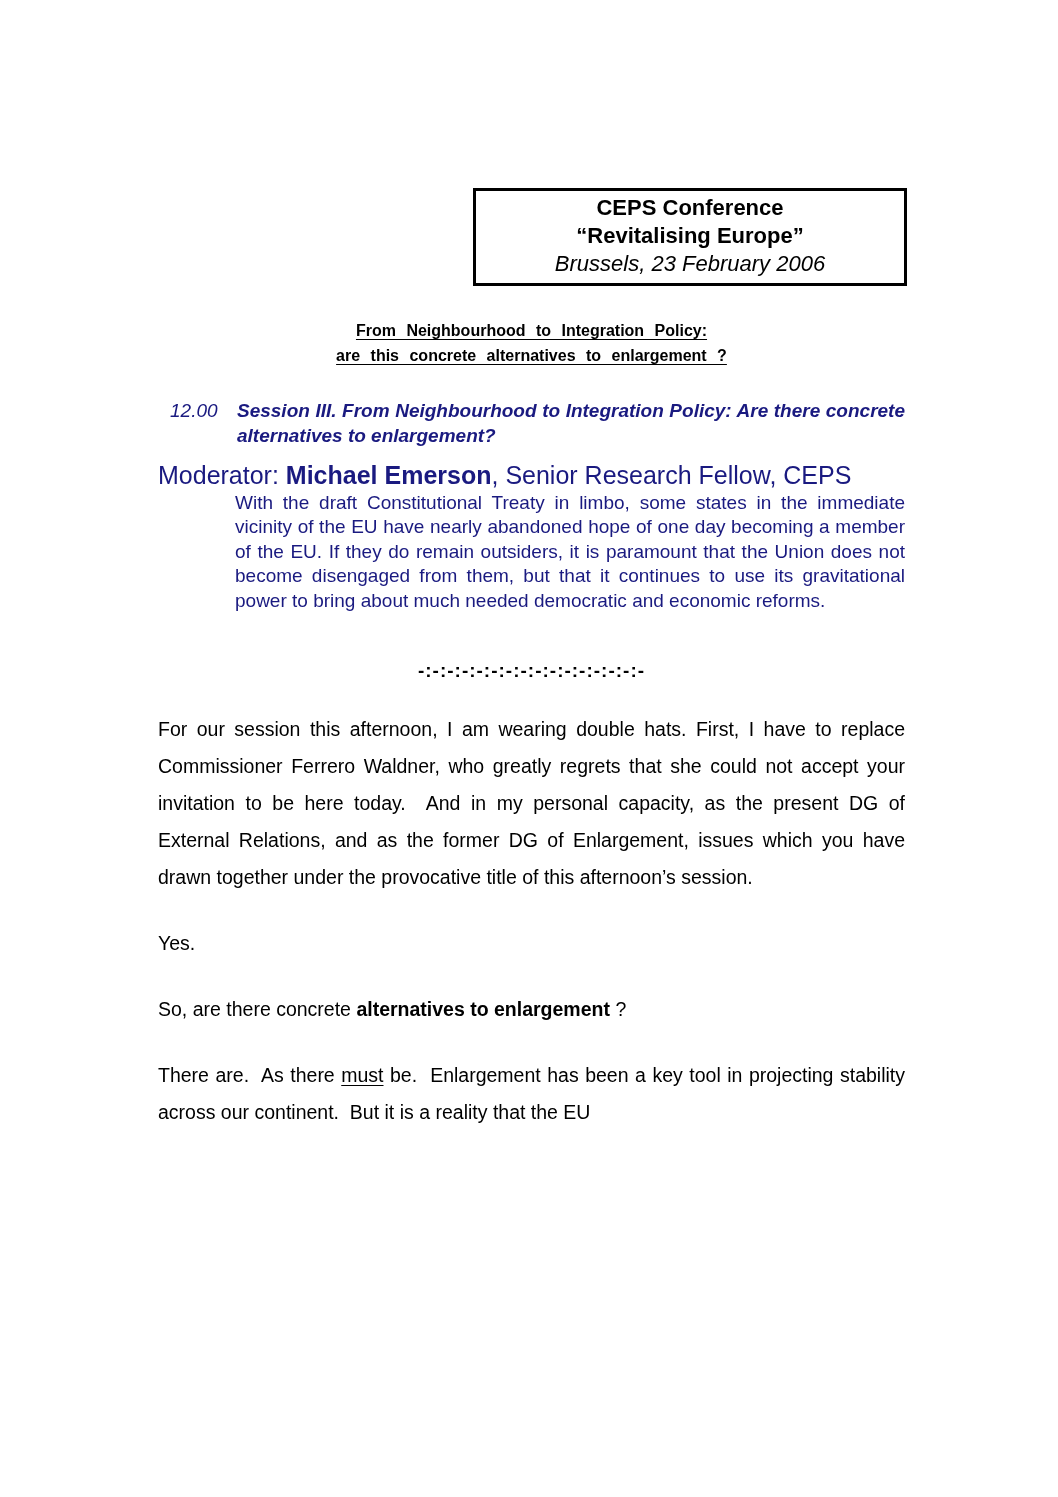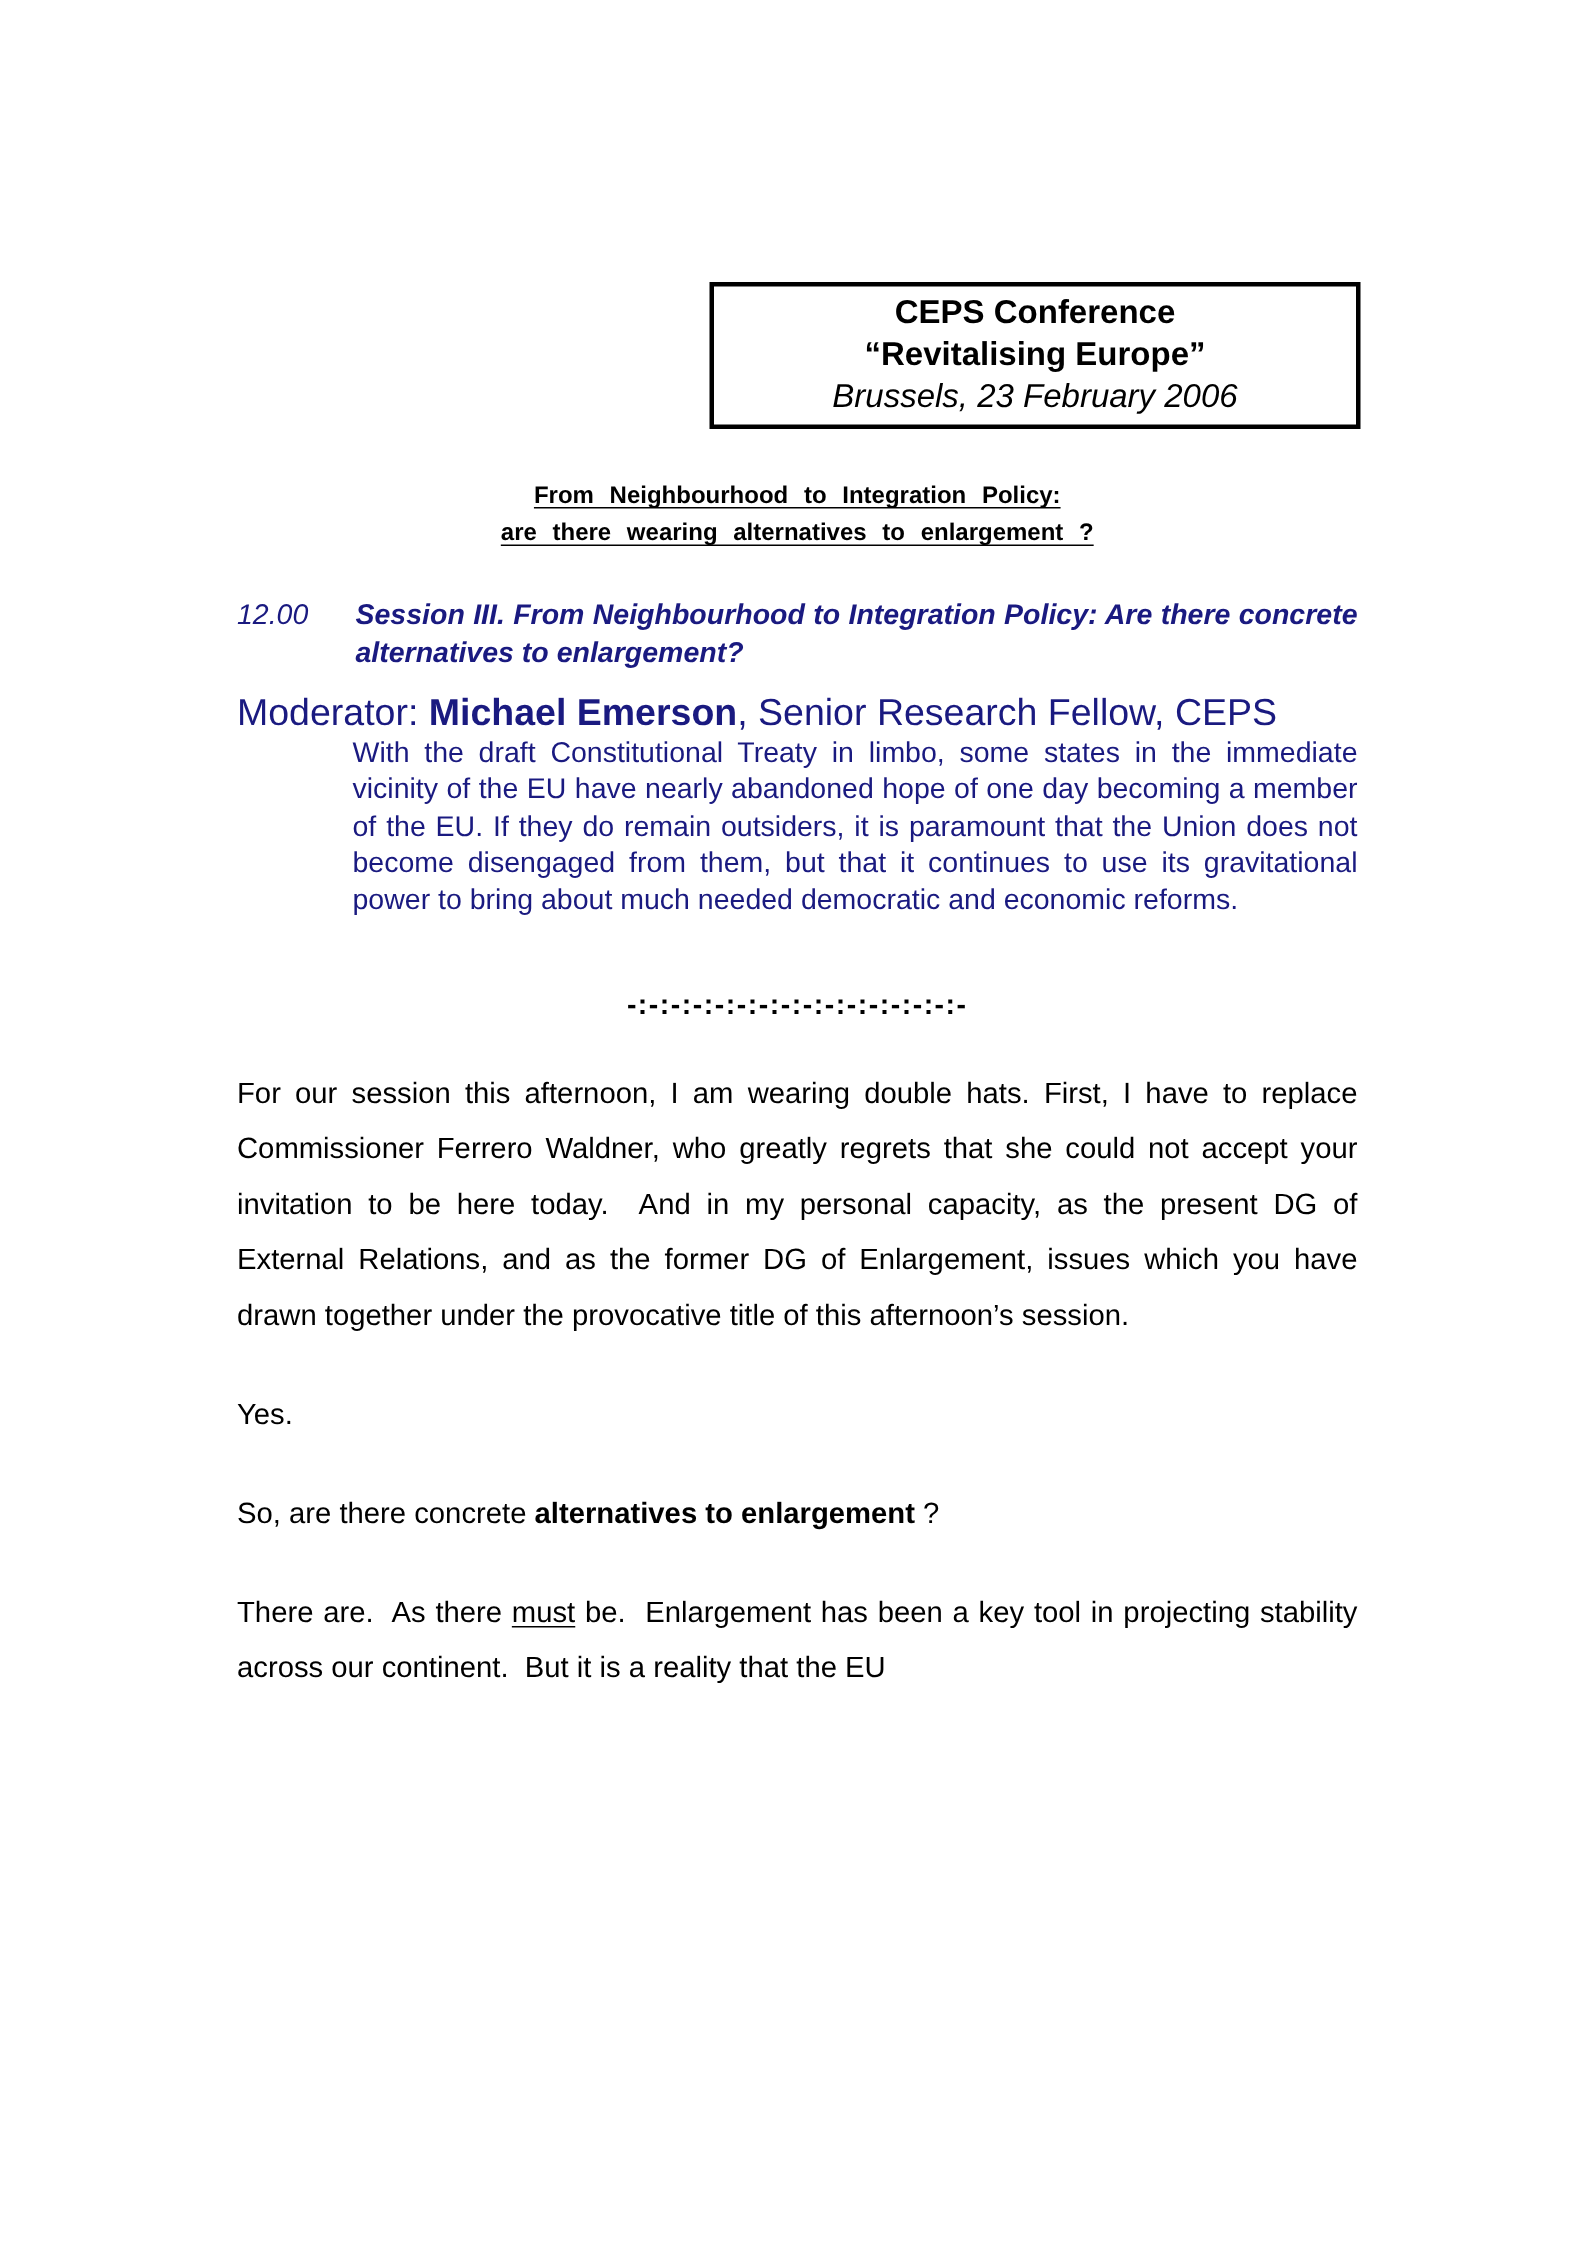--- a/index.html
+++ b/index.html
@@ -43,21 +43,21 @@
   }
 
   .session {
     margin-top: 31px;
     position: relative;
     padding-left: 79px;
     min-height: 49px;
   }
   .session-time {
     position: absolute;
-    left: 0;
+    left: 12px;
     top: 0;
     font-style: italic;
     font-size: 19px;
     line-height: 24.5px;
     color: var(--navy, #1a1a80);
   }
   .session-text {
     font-weight: bold;
     font-style: italic;
     font-size: 19px;
@@ -109,21 +109,21 @@
   <div class="header-box">
     <div class="hb-line hb-bold">CEPS Conference</div>
     <div class="hb-line hb-bold">“Revitalising Europe”</div>
     <div class="hb-line hb-italic">Brussels, 23 February 2006</div>
   </div>
 
   <div class="content">
 
     <div class="doc-title">
       <div class="title-line">From Neighbourhood to Integration Policy:</div>
-      <div class="title-line">are there wearing alternatives to enlargement ?</div>
+      <div class="title-line">are this concrete alternatives to enlargement ?</div>
     </div>
 
     <div class="session">
       <span class="session-time">12.00</span>
       <div class="session-text">Session III. From Neighbourhood to Integration Policy: Are there concrete alternatives to enlargement?</div>
     </div>
 
     <div class="moderator-line">
       <span>Moderator: </span><span class="bold">Michael Emerson</span><span>, Senior Research Fellow, CEPS</span>
     </div>

